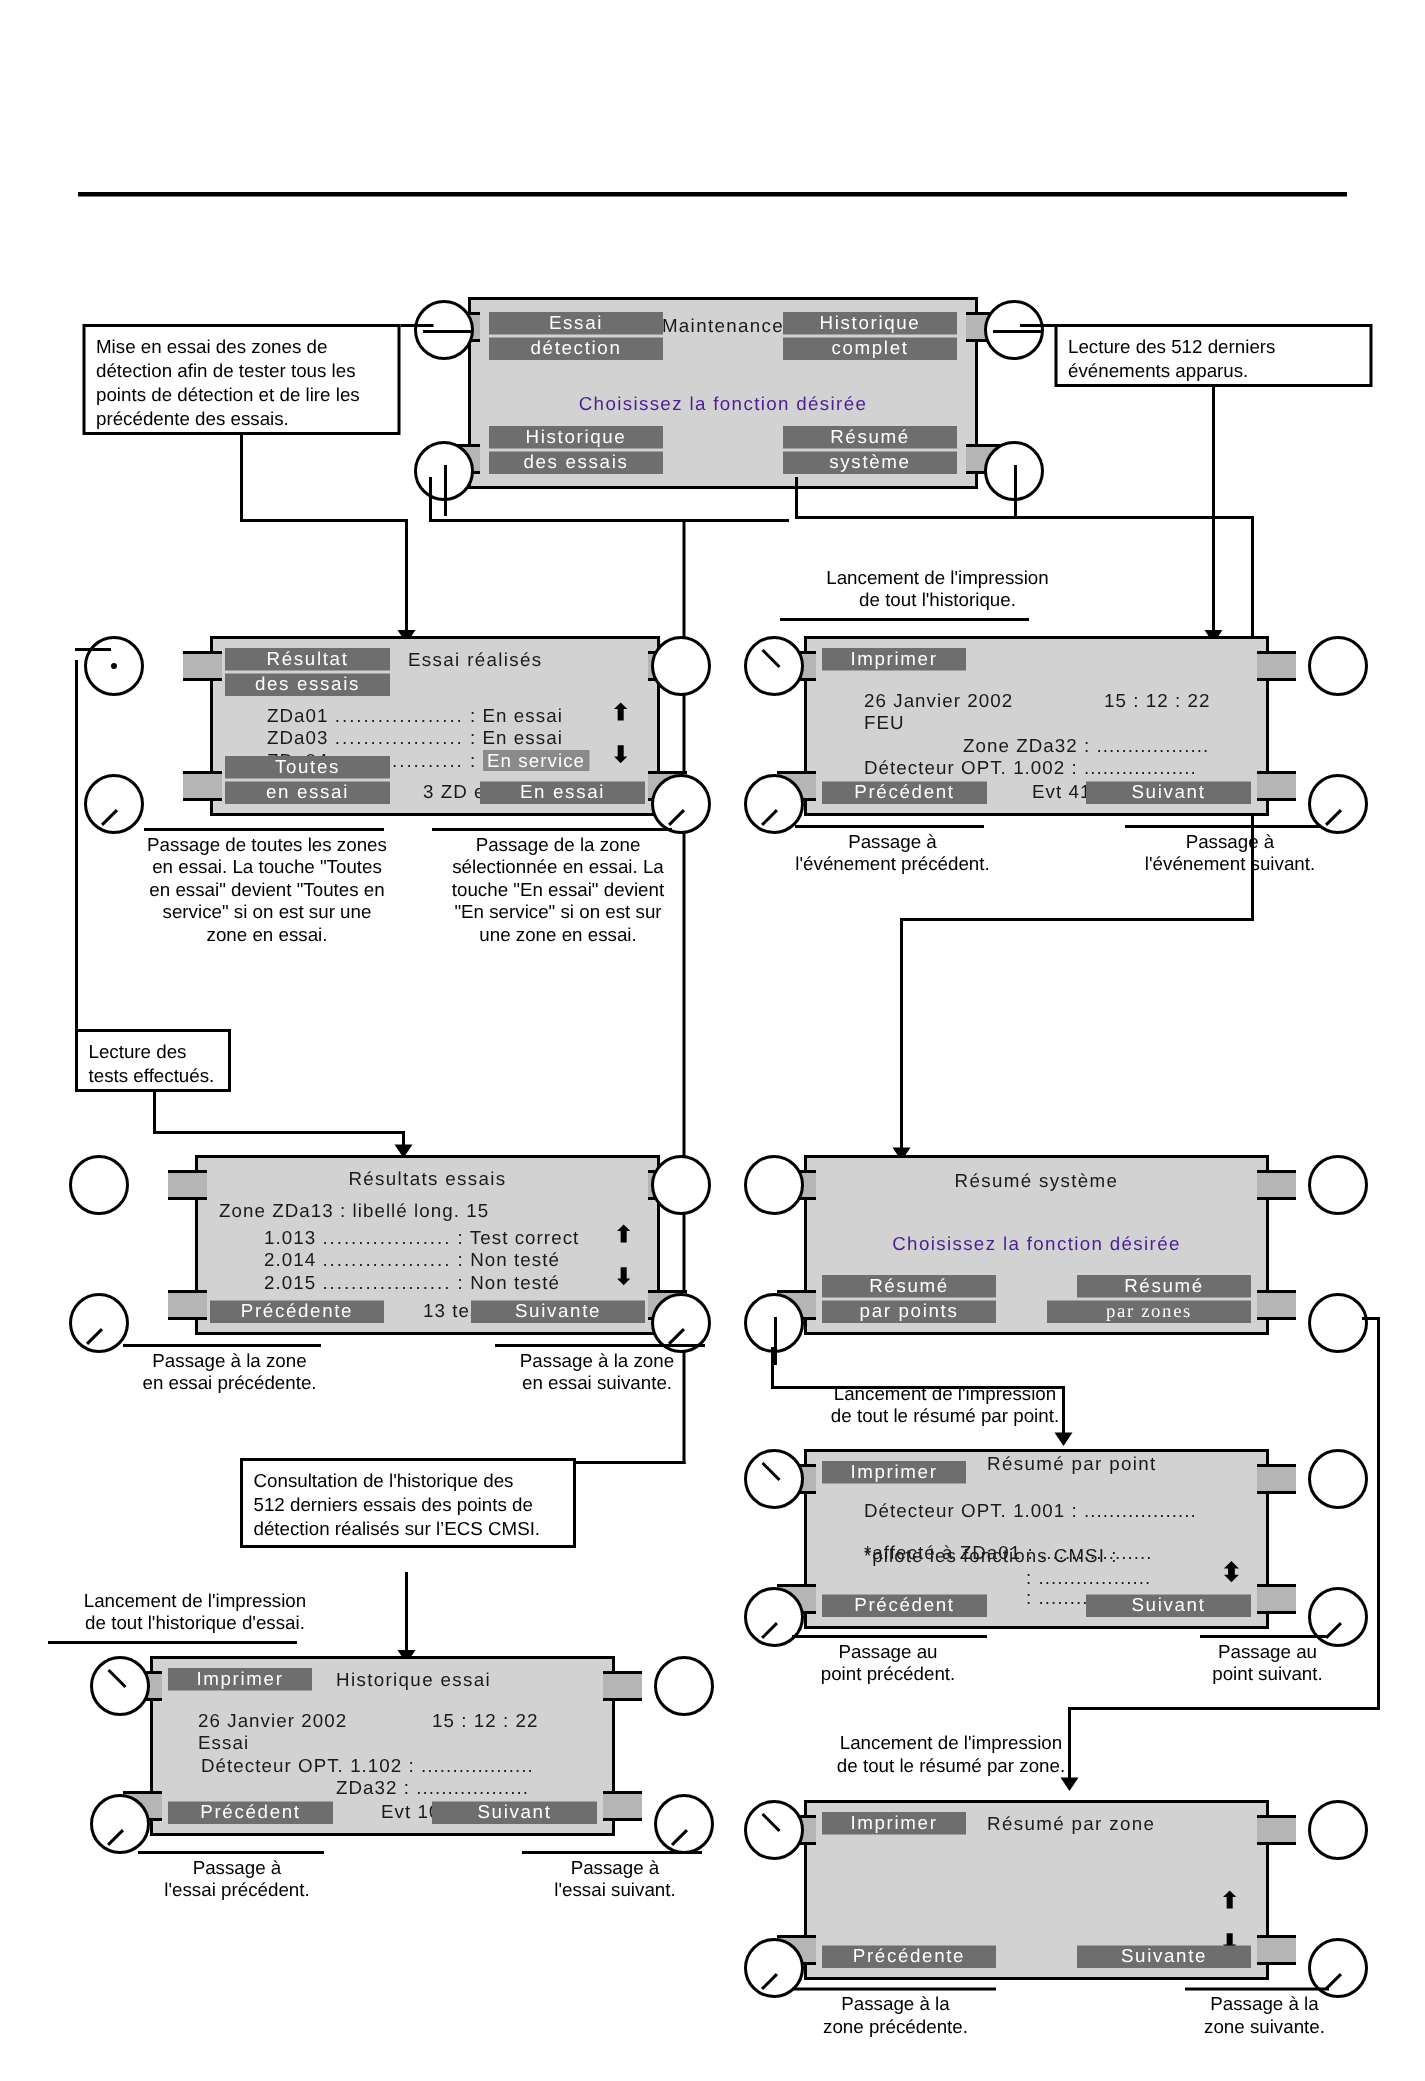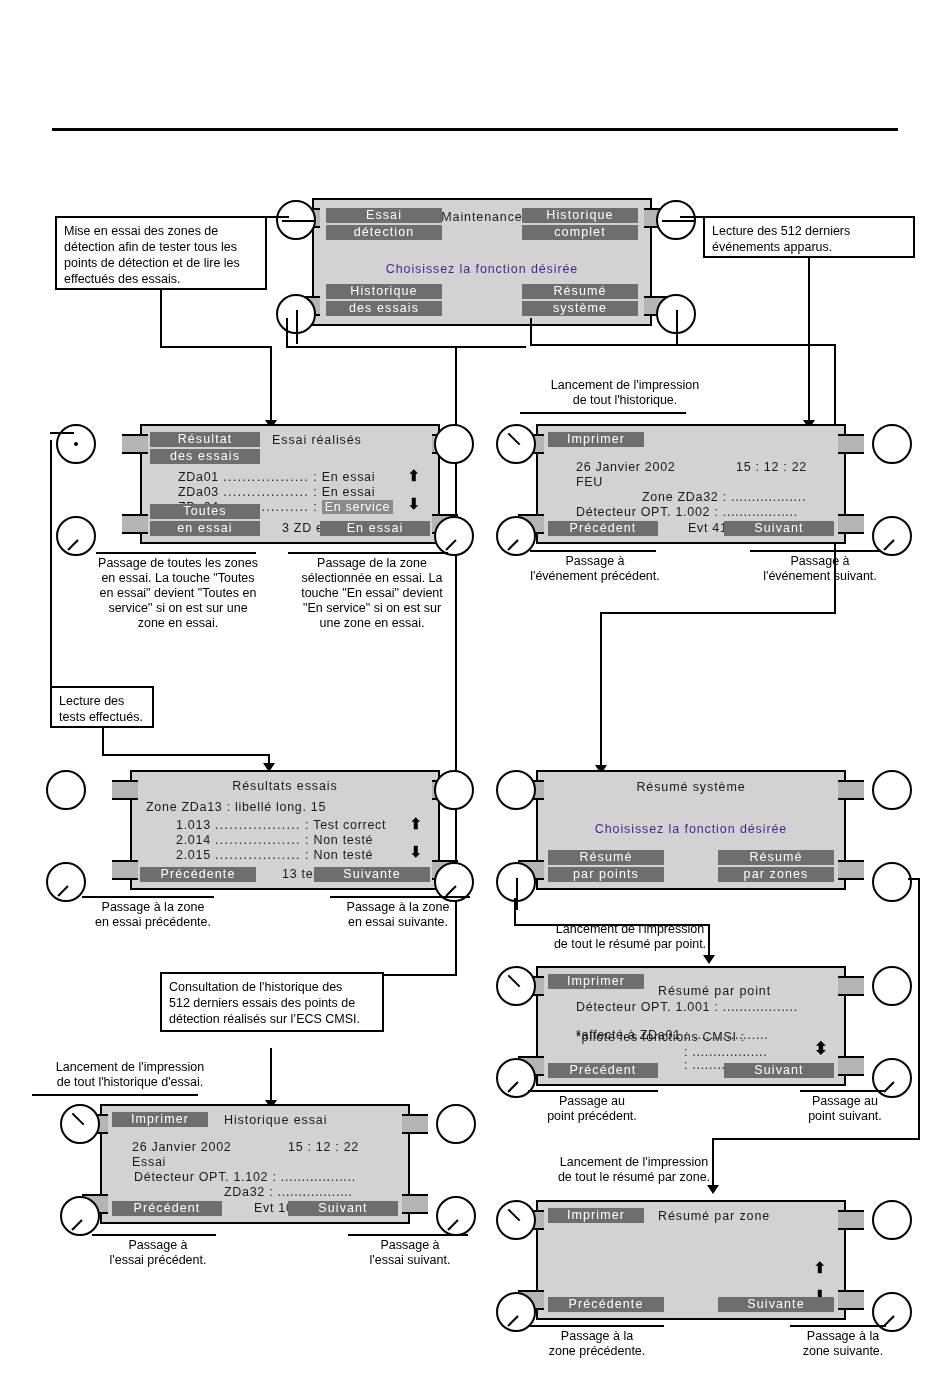--- a/index.html
+++ b/index.html
@@ -113,21 +113,21 @@
   <div class="spoke" style="left:18px;top:14px;width:2px;height:34px;"></div>
 </div>
 <div class="knob abs" style="left:656px;top:294px;">
   <div class="spoke" style="left:18px;top:14px;width:2px;height:34px;"></div>
 </div>
 
 <div class="callout just" style="left:55px;top:216px;width:212px;height:74px;">
   <span>Mise en essai des zones de</span>
   <span>détection afin de tester tous les</span>
   <span>points de détection et de lire les</span>
-  <span>effectués des essais.</span>
+  <span>précédente des essais.</span>
 </div>
 <div class="ln h abs" style="left:267px;top:216px;width:22px;"></div>
 
 <div class="callout just" style="left:703px;top:216px;width:212px;height:42px;">
   <span>Lecture des 512 derniers</span>
   <span>événements apparus.</span>
 </div>
 <div class="ln h abs" style="left:680px;top:216px;width:24px;"></div>
 <div class="ln v abs" style="left:808px;top:258px;height:168px;"></div>
 <div class="arrowhead abs" style="left:803px;top:420px;"></div>
@@ -316,21 +316,21 @@
 <div class="caption" style="left:318px;top:900px;width:160px;white-space:pre-line;">Passage à la zone
 en essai suivante.</div>
 
 <div class="panel" style="left:496px;top:770px;width:390px;height:120px;">
   <div class="screen">
     <div class="lcd-title" style="left:0;right:0;top:8px;">Résumé système</div>
     <div class="lcd-center" style="left:0;top:50px;">Choisissez la fonction désirée</div>
     <div class="softkey" style="left:10px;bottom:23px;width:116px;">Résumé</div>
     <div class="softkey" style="left:10px;bottom:6px;width:116px;">par points</div>
     <div class="softkey" style="right:10px;bottom:23px;width:116px;">Résumé</div>
-    <div class="softkey" style="right:10px;bottom:6px;width:116px;">par zones</div>
+    <div class="softkey" style="right:10px;bottom:6px;width:136px;font-family:Liberation Serif, serif;">par zones</div>
   </div>
   <div class="ear l t"></div>
   <div class="ear r t"></div>
   <div class="ear l b"></div>
   <div class="ear r b"></div>
 </div>
 <div class="knob abs" style="left:496px;top:770px;"></div>
 <div class="knob abs" style="left:872px;top:770px;"></div>
 <div class="knob abs" style="left:496px;top:862px;">
   <div class="spoke" style="left:18px;top:14px;width:2px;height:32px;"></div>
@@ -348,21 +348,21 @@
 <div class="ln v abs" style="left:918px;top:878px;height:262px;"></div>
 <div class="ln h abs" style="left:712px;top:1138px;width:208px;"></div>
 <div class="ln v abs" style="left:712px;top:1138px;height:52px;"></div>
 <div class="arrowhead abs" style="left:707px;top:1185px;"></div>
 <div class="caption" style="left:524px;top:1155px;width:220px;white-space:pre-line;">Lancement de l'impression
 de tout le résumé par zone.</div>
 
 <div class="panel" style="left:496px;top:966px;width:390px;height:120px;">
   <div class="screen">
     <div class="softkey" style="left:10px;top:6px;width:96px;">Imprimer</div>
-    <div class="lcd-title" style="left:120px;top:16px;">Résumé par point</div>
+    <div class="lcd-title" style="left:120px;top:1px;">Résumé par point</div>
     <div class="lcd-line" style="left:38px;top:32px;">Détecteur OPT. 1.001 : ..................</div>
     <div class="lcd-line" style="left:38px;top:60px;">*affecté à       ZDa01 : ..................</div>
     <div class="lcd-line" style="left:38px;top:62px;">*pilote les fonctions CMSI :</div>
     <div class="lcd-line" style="left:146px;top:77px;">: ..................</div>
     <div class="lcd-line" style="left:146px;top:90px;">: ..................</div>
     <div class="arrow-up" style="right:16px;top:72px;font-size:17px;">⬍</div>
     <div class="softkey" style="left:10px;bottom:6px;width:110px;">Précédent</div>
     <div class="softkey" style="right:10px;bottom:6px;width:110px;">Suivant</div>
   </div>
   <div class="ear l t"></div>

